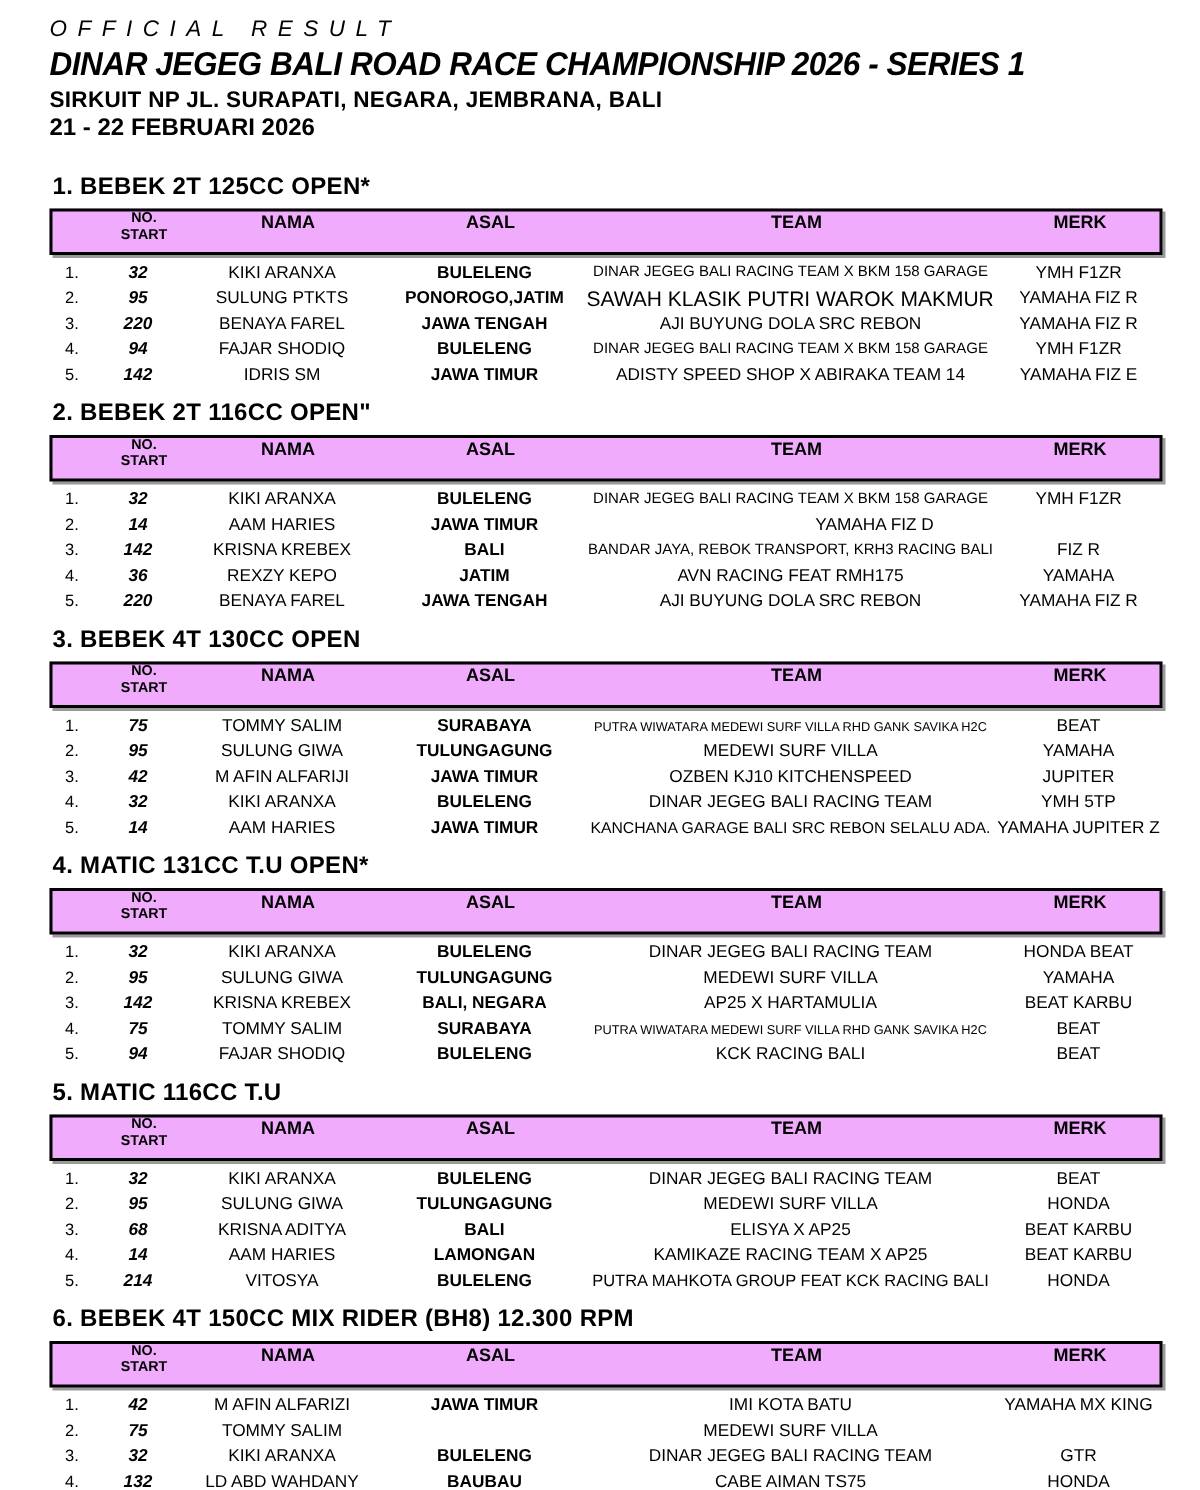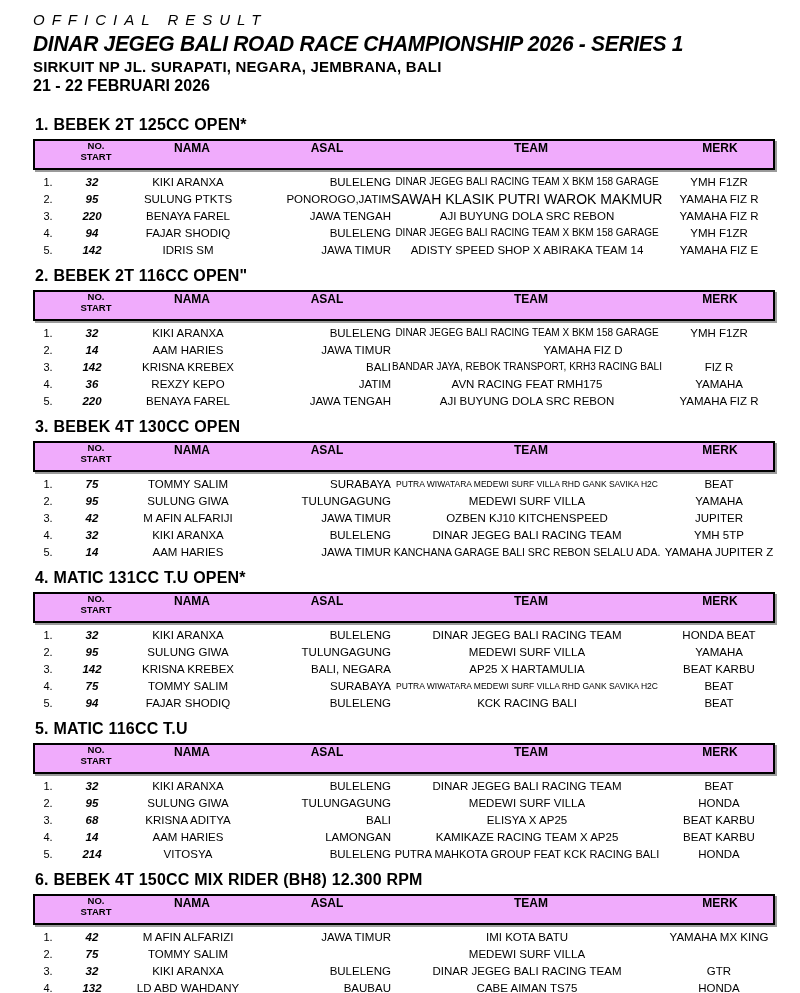--- a/index.html
+++ b/index.html
@@ -40,21 +40,21 @@
   }
   .col-pos{width:30px;}
   .col-no_start{width:58px;}
   .col-nama{width:134px;}
   .col-asal{width:136px;}
   .col-team{width:272px;}
   .col-merk{flex:1;}
 
   .row .col-pos{font-size:11px;}
   .row .col-no_start{font-weight:bold;font-style:italic;}
-  .row .col-asal{font-weight:normal;text-align:right;}
+  .row .col-asal{font-weight:bold;}
 </style>
 </head>
 <body>
 
 <div class="page">
 
   <div class="hdr-block">
     <div class="kicker">OFFICIAL RESULT</div>
     <div class="title">DINAR JEGEG BALI ROAD RACE CHAMPIONSHIP 2026 - SERIES 1</div>
     <div class="venue">SIRKUIT NP JL. SURAPATI, NEGARA, JEMBRANA, BALI</div>

